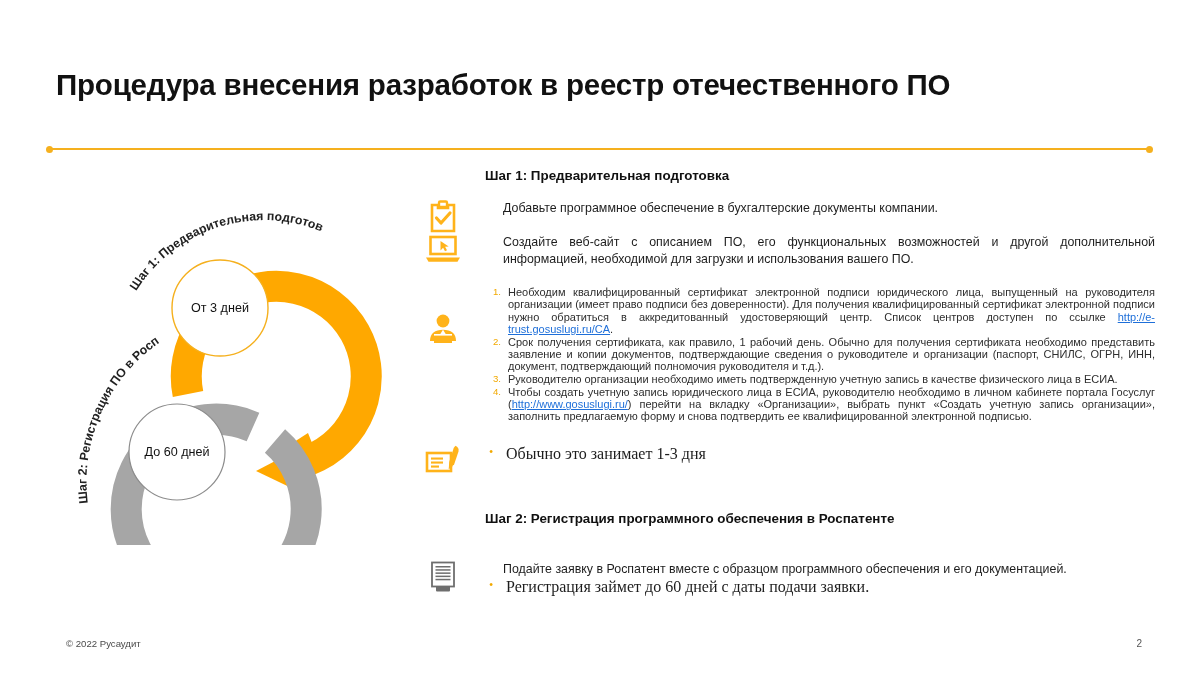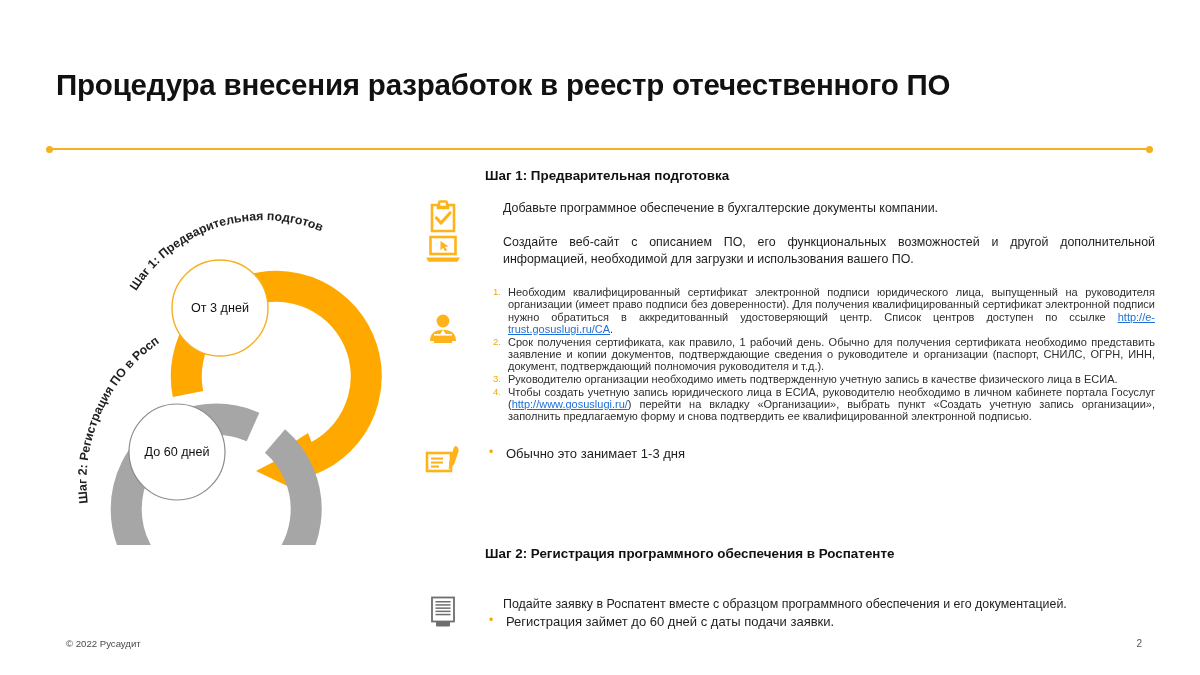--- a/index.html
+++ b/index.html
@@ -148,25 +148,26 @@
     top: 0;
     color: #F2A900;
     font-size: 9.6px;
   }
   a.lnk {
     color: #1E6FD9;
     text-decoration: underline;
   }
   .bullet-line {
     margin-left: 70px;
-    font-size: 13px;
+    font-size: 16px;
     line-height: 17px;
     color: #1d1d1d;
     position: relative;
     padding-left: 21px;
+    font-family: Liberation Serif, serif;
   }
   .bullet-line::before {
     content: "\2022";
     position: absolute;
     left: 4px;
     top: -1px;
     color: #F2A900;
     font-size: 12px;
   }
 
@@ -283,21 +284,21 @@
           <rect x="6" y="12.5" width="12" height="2.1" fill="#FFB31A"></rect>
           <rect x="6" y="16.5" width="12" height="2.1" fill="#FFB31A"></rect>
           <rect x="6" y="20.5" width="8" height="2.1" fill="#FFB31A"></rect>
           <path d="M30.5 0.8 c2.4 1 3.6 3.2 3 5.6 l-4.4 13 l-5.3 4.6 l0.4 -7 l4.6 -14.2 z" fill="#FFB31A"></path>
           <path d="M23.8 24 l0.3 -4.4 l3.5 1.7 z" fill="#FFB31A"></path>
         </svg>
       </div>
       <div class="bullet-line">Обычно это занимает 1-3 дня</div>
     </div>
 
-    <div class="step-head" style="margin-top:84px;">Шаг 2: Регистрация программного обеспечения в Роспатенте</div>
+    <div class="step-head" style="margin-top:49px;">Шаг 2: Регистрация программного обеспечения в Роспатенте</div>
     <div style="height:18px;"></div>
 
     <div class="row">
       <div class="icon-slot">
         <svg class="icon-svg" width="28" height="32" viewBox="0 0 28 32" xmlns="http://www.w3.org/2000/svg">
           <rect x="3" y="1.5" width="22" height="24" fill="none" stroke="#6E6E6E" stroke-width="1.8"></rect>
           <g fill="#6E6E6E">
             <rect x="6.5" y="5" width="15" height="1.5"></rect>
             <rect x="6.5" y="8.2" width="15" height="1.5"></rect>
             <rect x="6.5" y="11.4" width="15" height="1.5"></rect>

